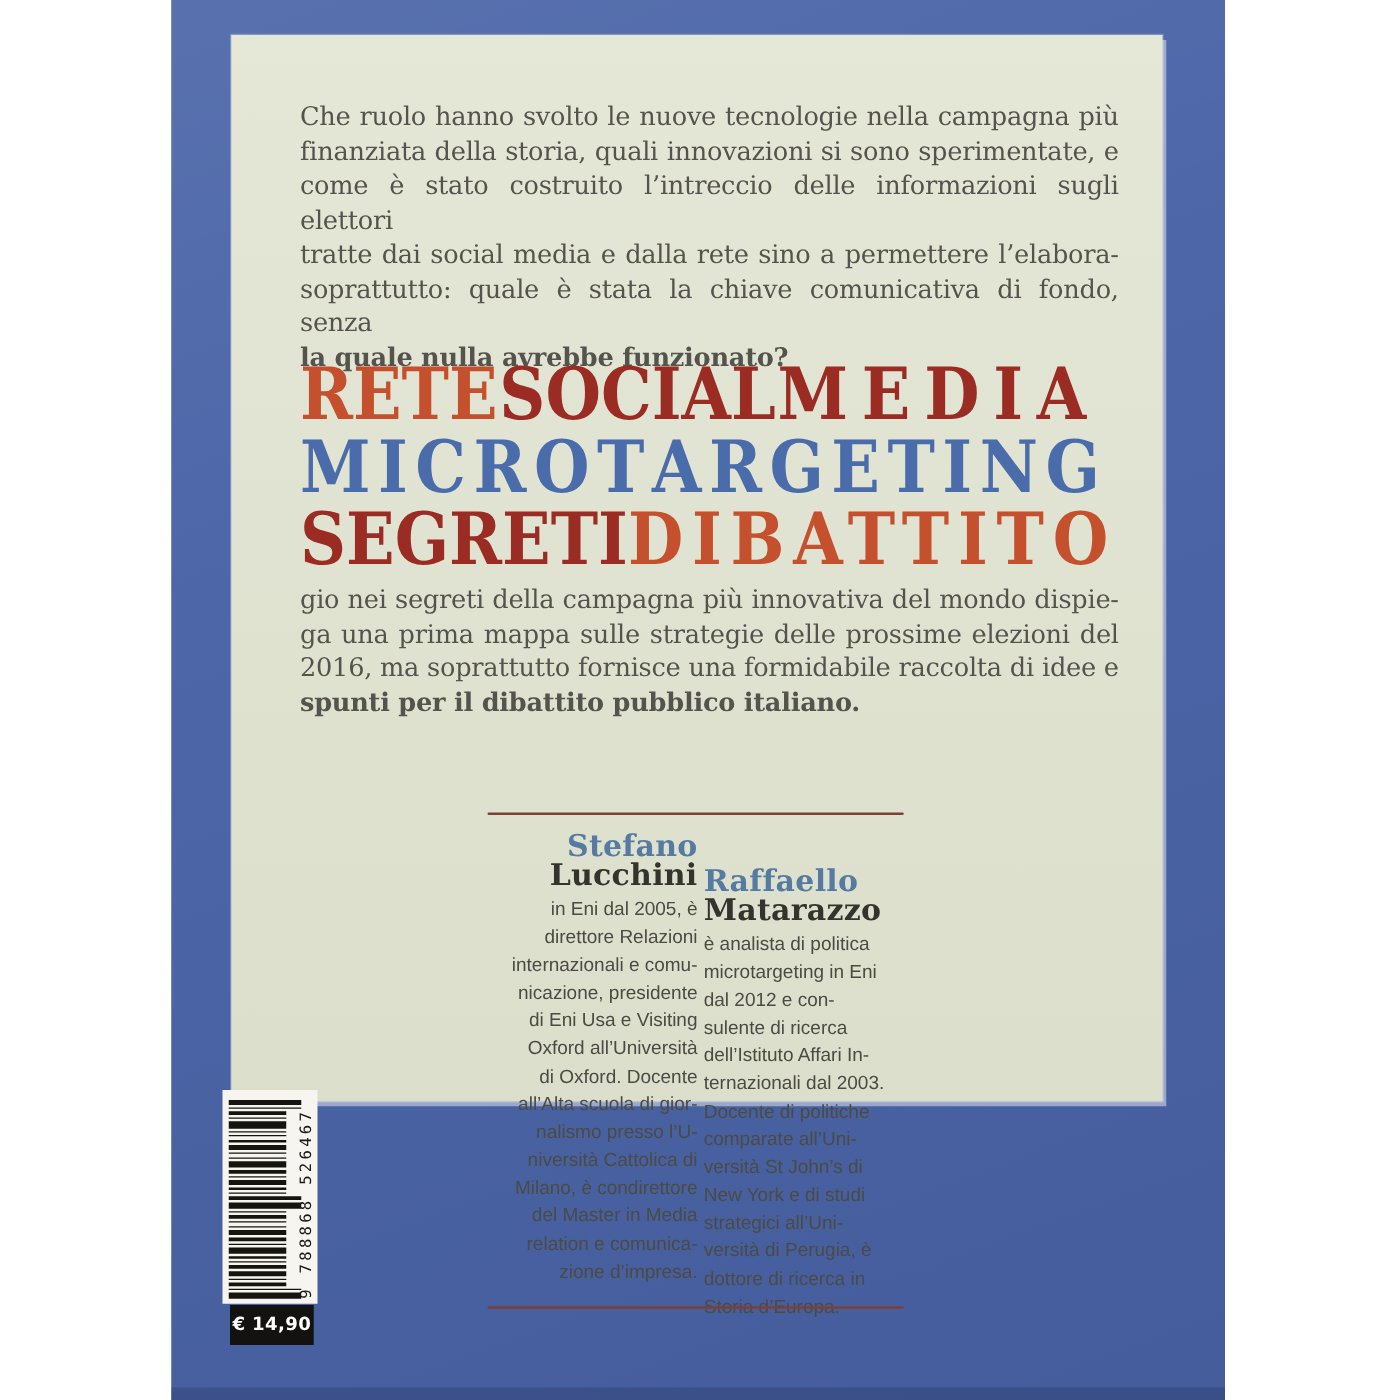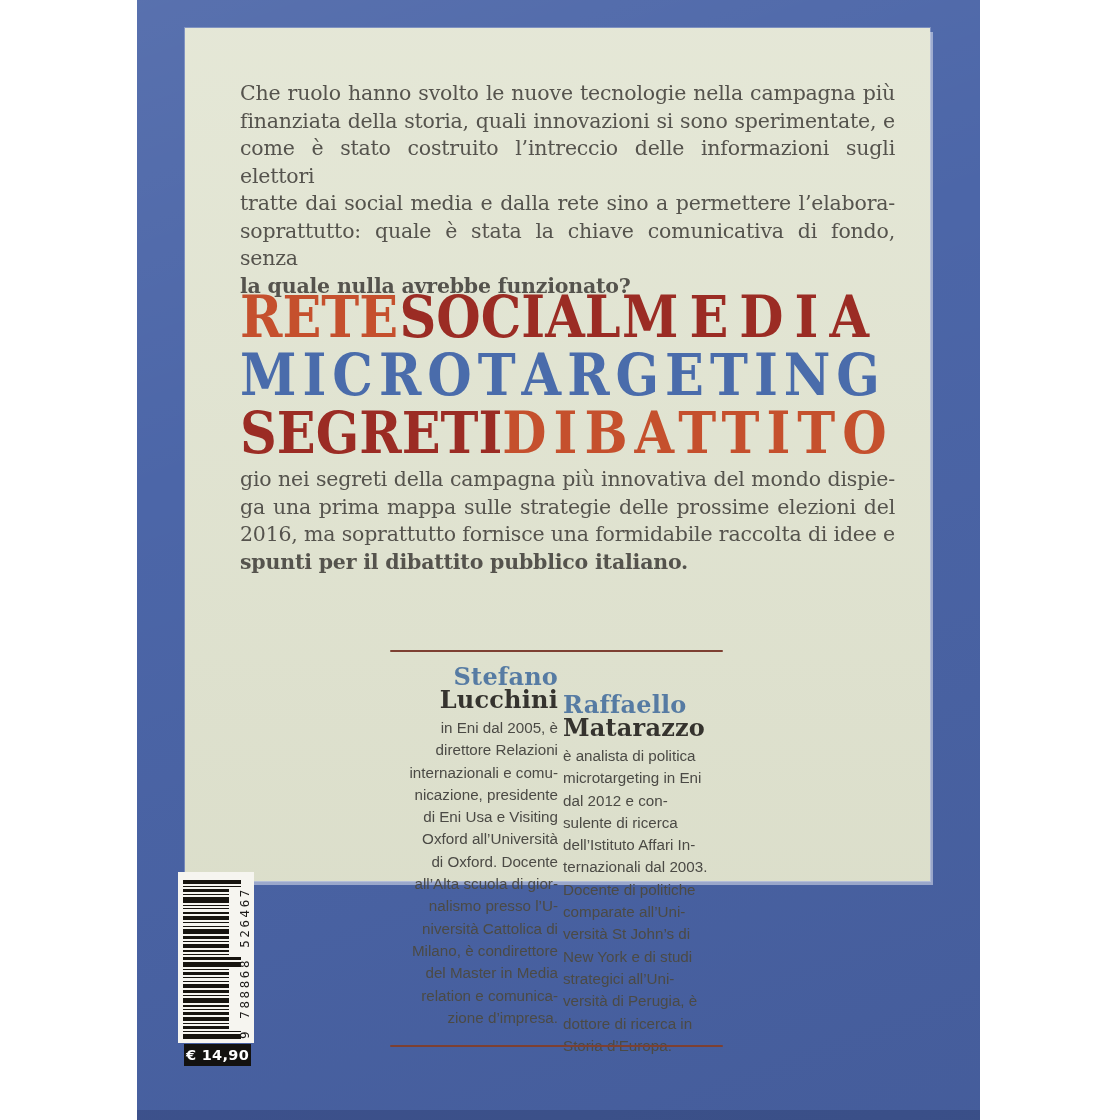--- a/index.html
+++ b/index.html
@@ -59,21 +59,21 @@
                    background:#f6f5f0; }
   .bars { position:absolute; left:5px; top:8px; width:50px; }
   .bar { background:#17140f; width:46px; }
   .bar.long { width:58px; }
   .isbn { position:absolute; right:2px; top:4px; height:163px;
           writing-mode:vertical-rl; transform:rotate(180deg);
           font-family:"DejaVu Sans Mono", monospace; font-size:12.5px;
           letter-spacing:2.6px; color:#1c1a18; }
 
   
-  .price { position:absolute; left:47px; top:1044px; width:67px; height:22px;
+  .price { position:absolute; left:47px; top:1044px; width:67px; height:32px;
            color:#ffffff; display:flex; align-items:center; justify-content:center;
            font-family:"DejaVu Sans", sans-serif; font-weight:bold; font-size:14.5px;
            letter-spacing:.3px; }
 </style>
 </head>
 <body>
 
 <div class="book" style="background-color: rgb(76, 102, 168);">
 
   <div class="panel" style="background-color: rgb(225, 228, 209);">

